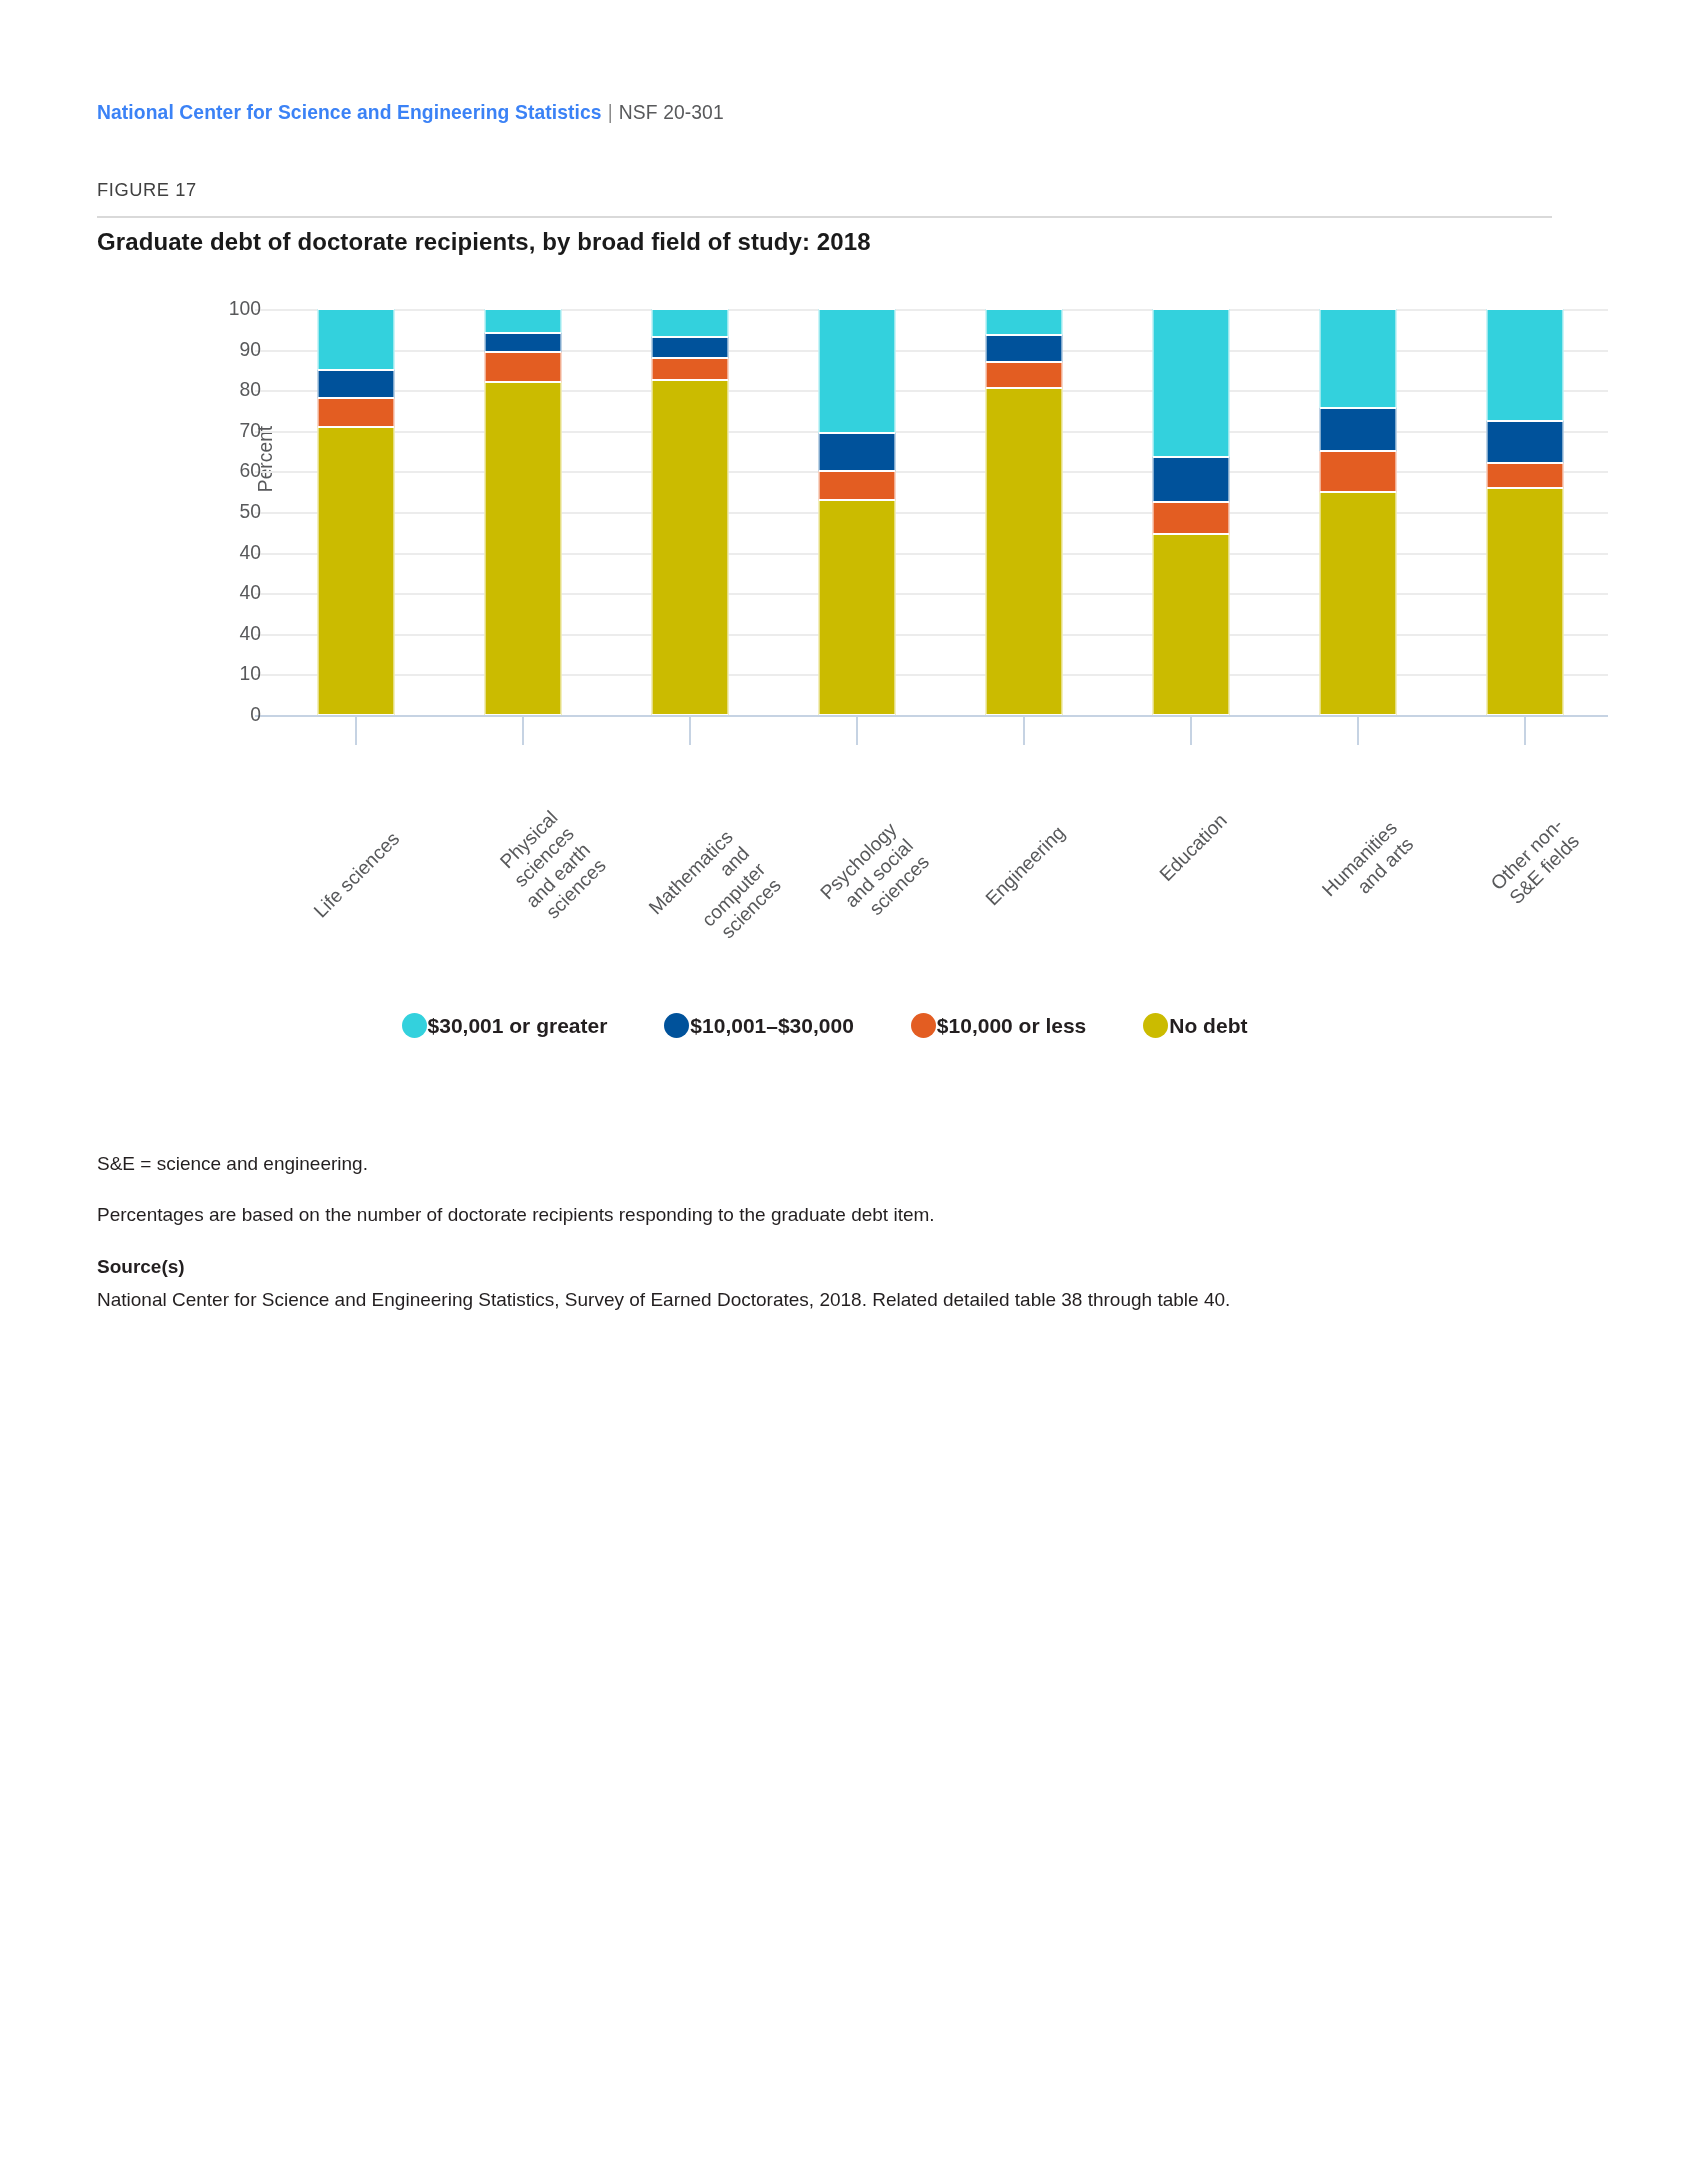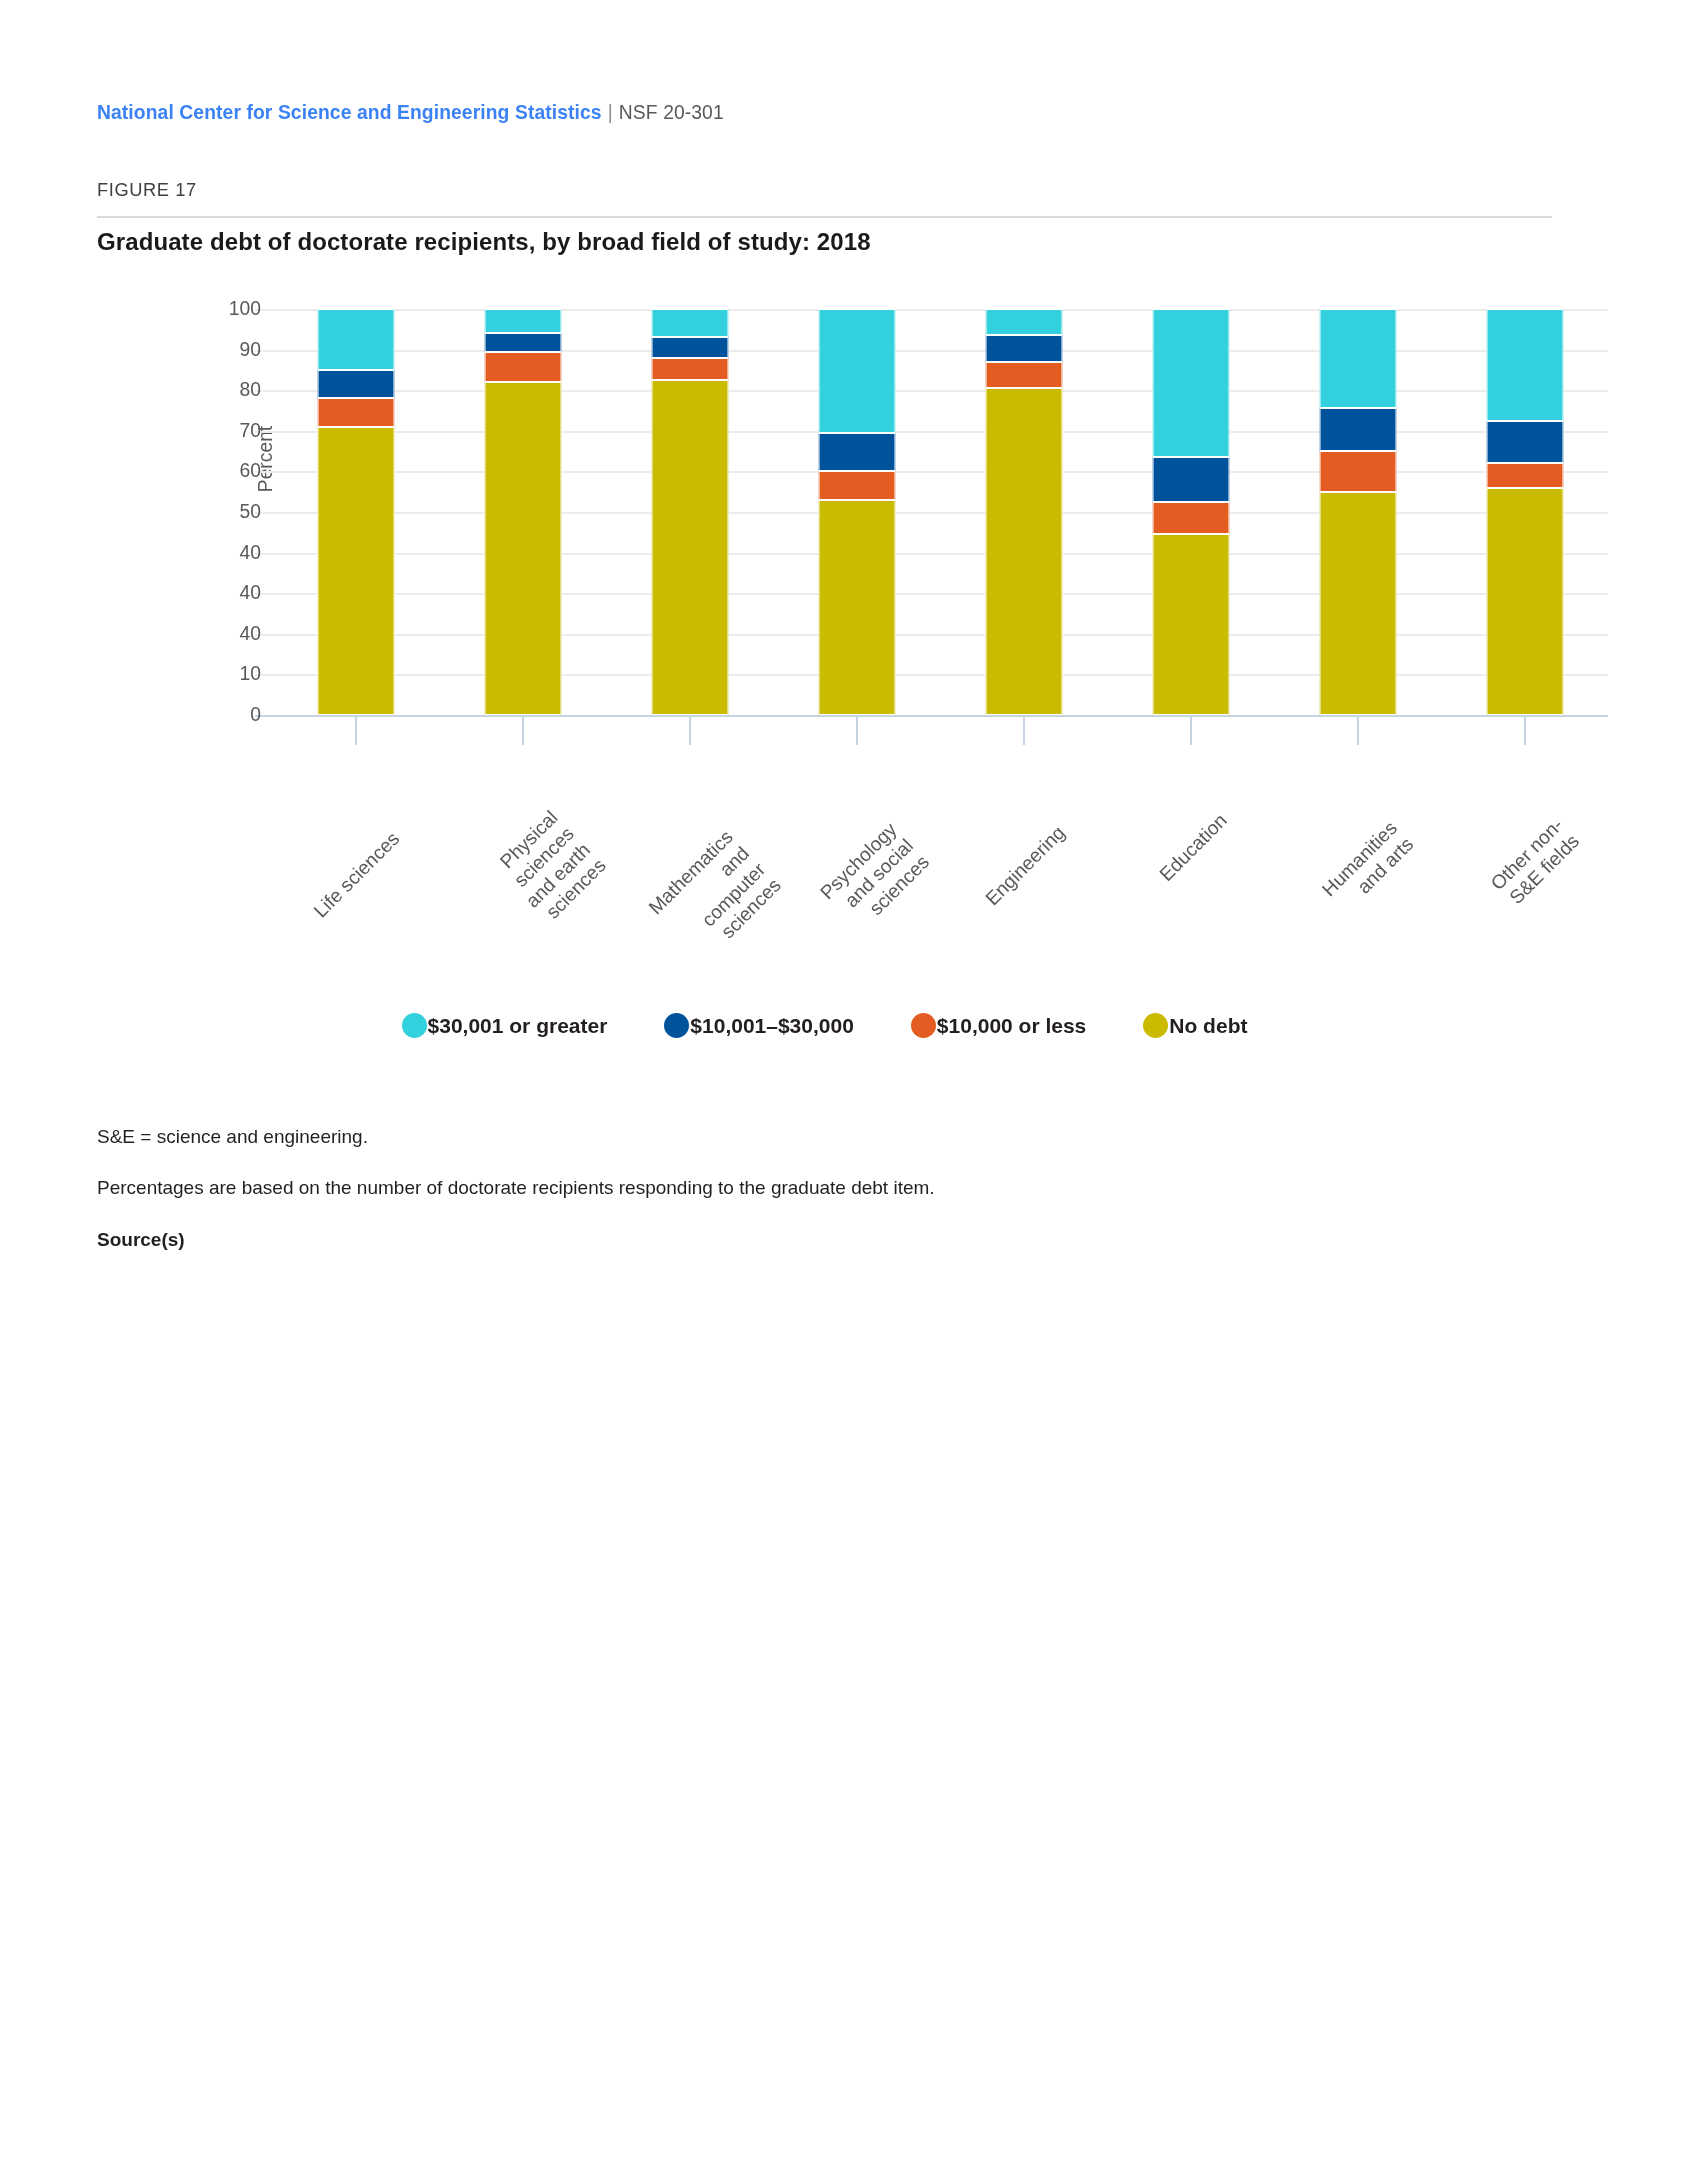--- a/index.html
+++ b/index.html
@@ -198,21 +198,21 @@
     width: 25px;
     height: 25px;
     border-radius: 50%;
     flex: none;
   }
 
   
   .notes {
     position: absolute;
     left: 97px;
-    top: 1123px;
+    top: 1150px;
     width: 1416px;
     font-size: 19px;
     color: #231f20;
     line-height: 1.5;
   }
   .notes .abbr { margin: 0 0 22px 0; }
   .notes .head { font-weight: bold; margin: 0 0 4px 0; }
   .notes .body { margin: 0 0 24px 0; }
   .notes .body.last { margin-bottom: 0; }
 </style>
@@ -394,16 +394,17 @@
       <div class="legend-item">
         <span class="legend-dot" style="background: rgb(203, 187, 0);"></span>
         <span>No debt</span>
       </div>
     </div>
 
   <div class="notes">
     <p class="abbr">S&amp;E = science and engineering.</p>
     <p class="body">Percentages are based on the number of doctorate recipients responding to the graduate debt item.</p>
     <p class="head">Source(s)</p>
+    <p class="body last">National Center for Science and Engineering Statistics, Survey of Earned Doctorates, 2018. Related detailed table 38 through table 40.</p>
   </div>
 
 </div>
 
 
 </body></html>

